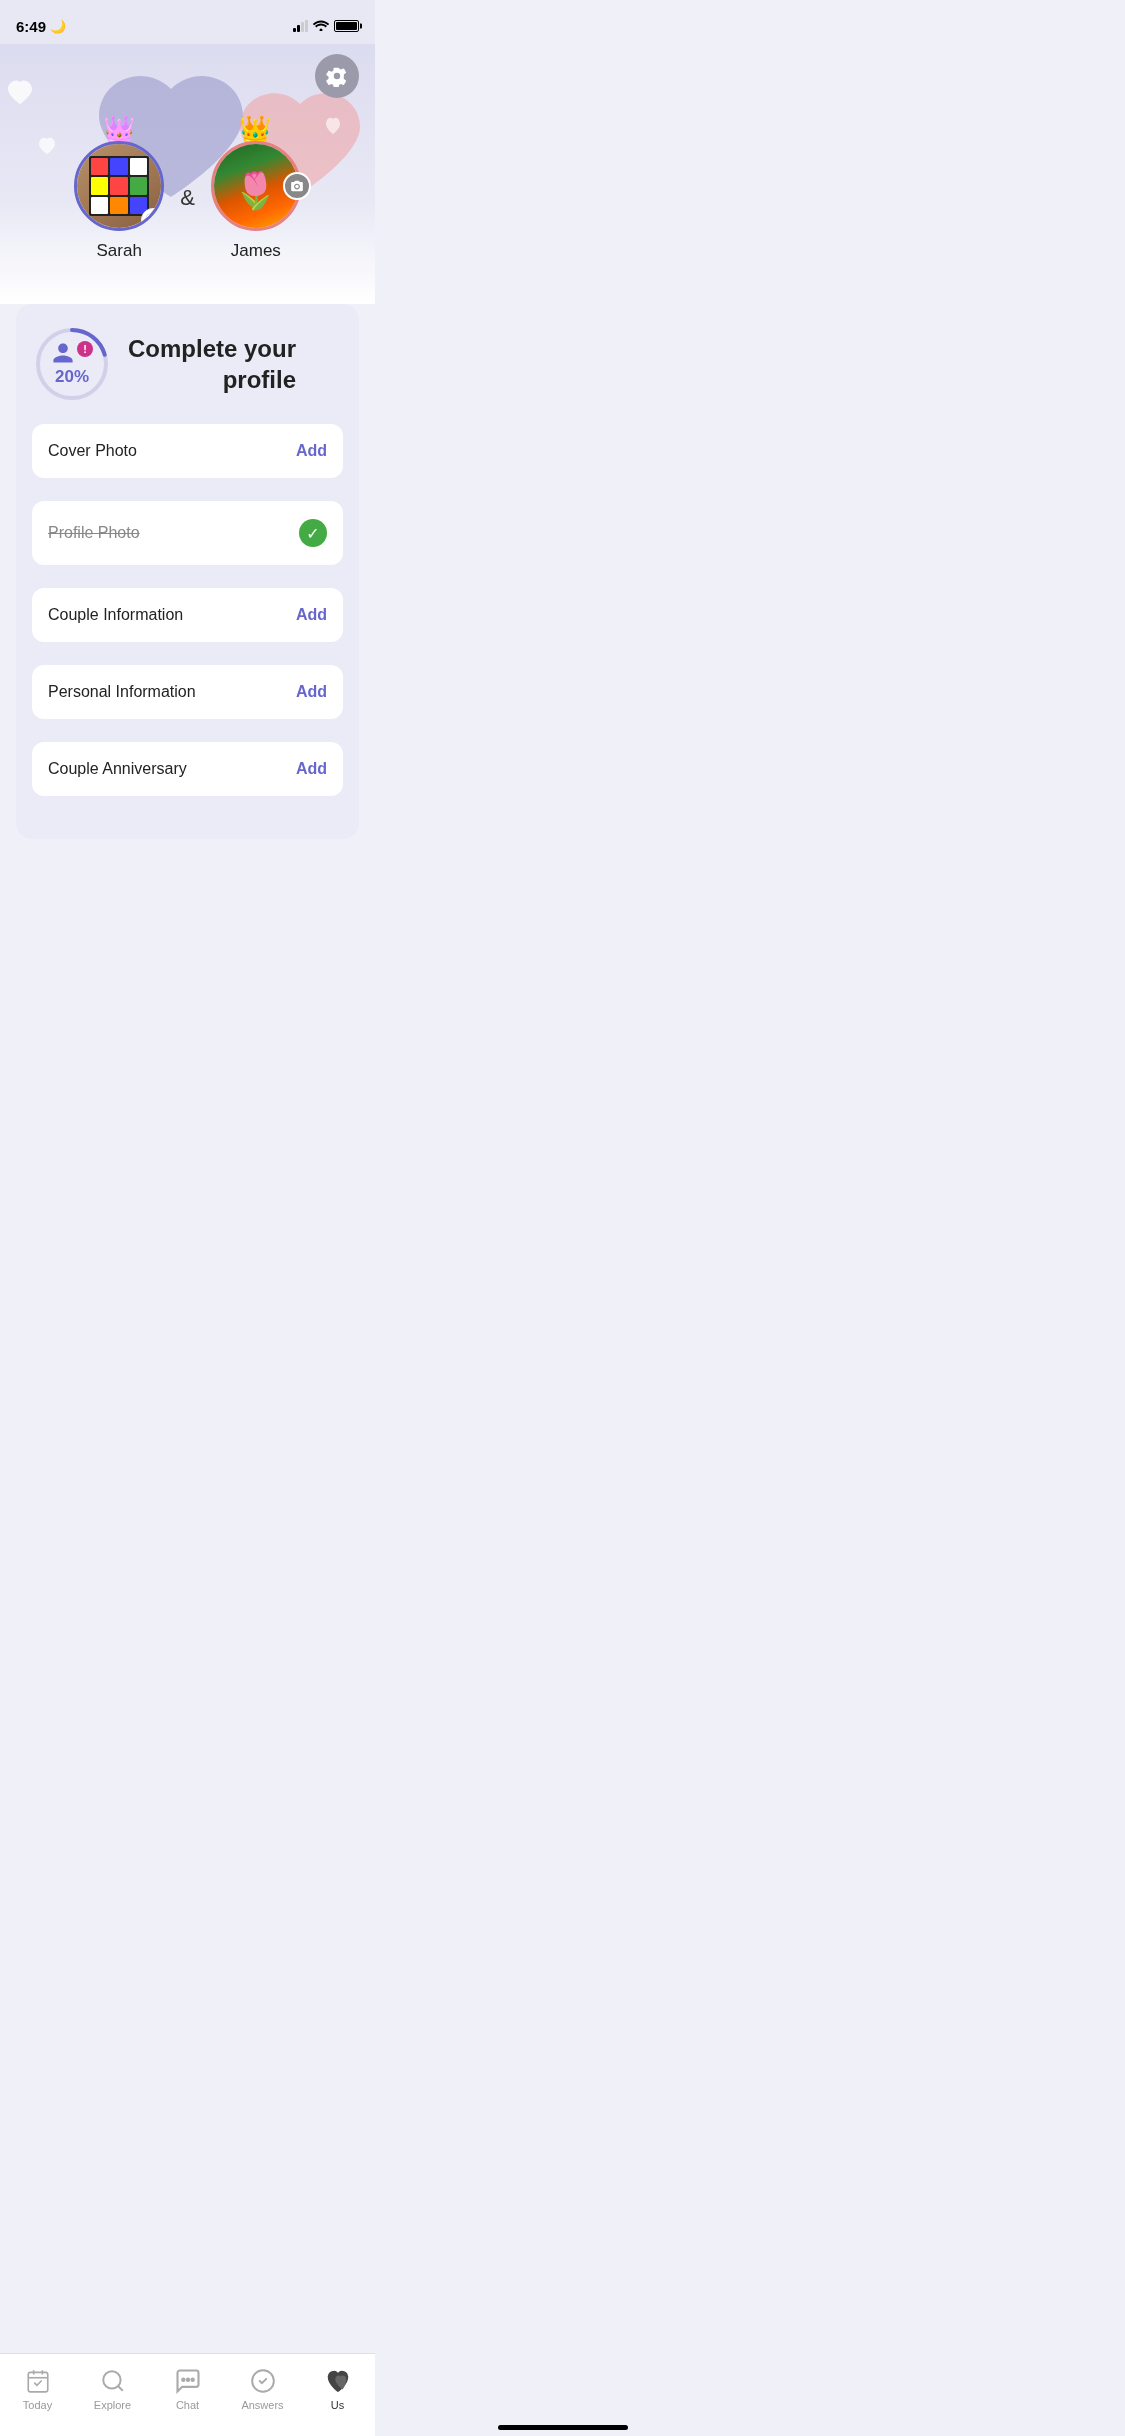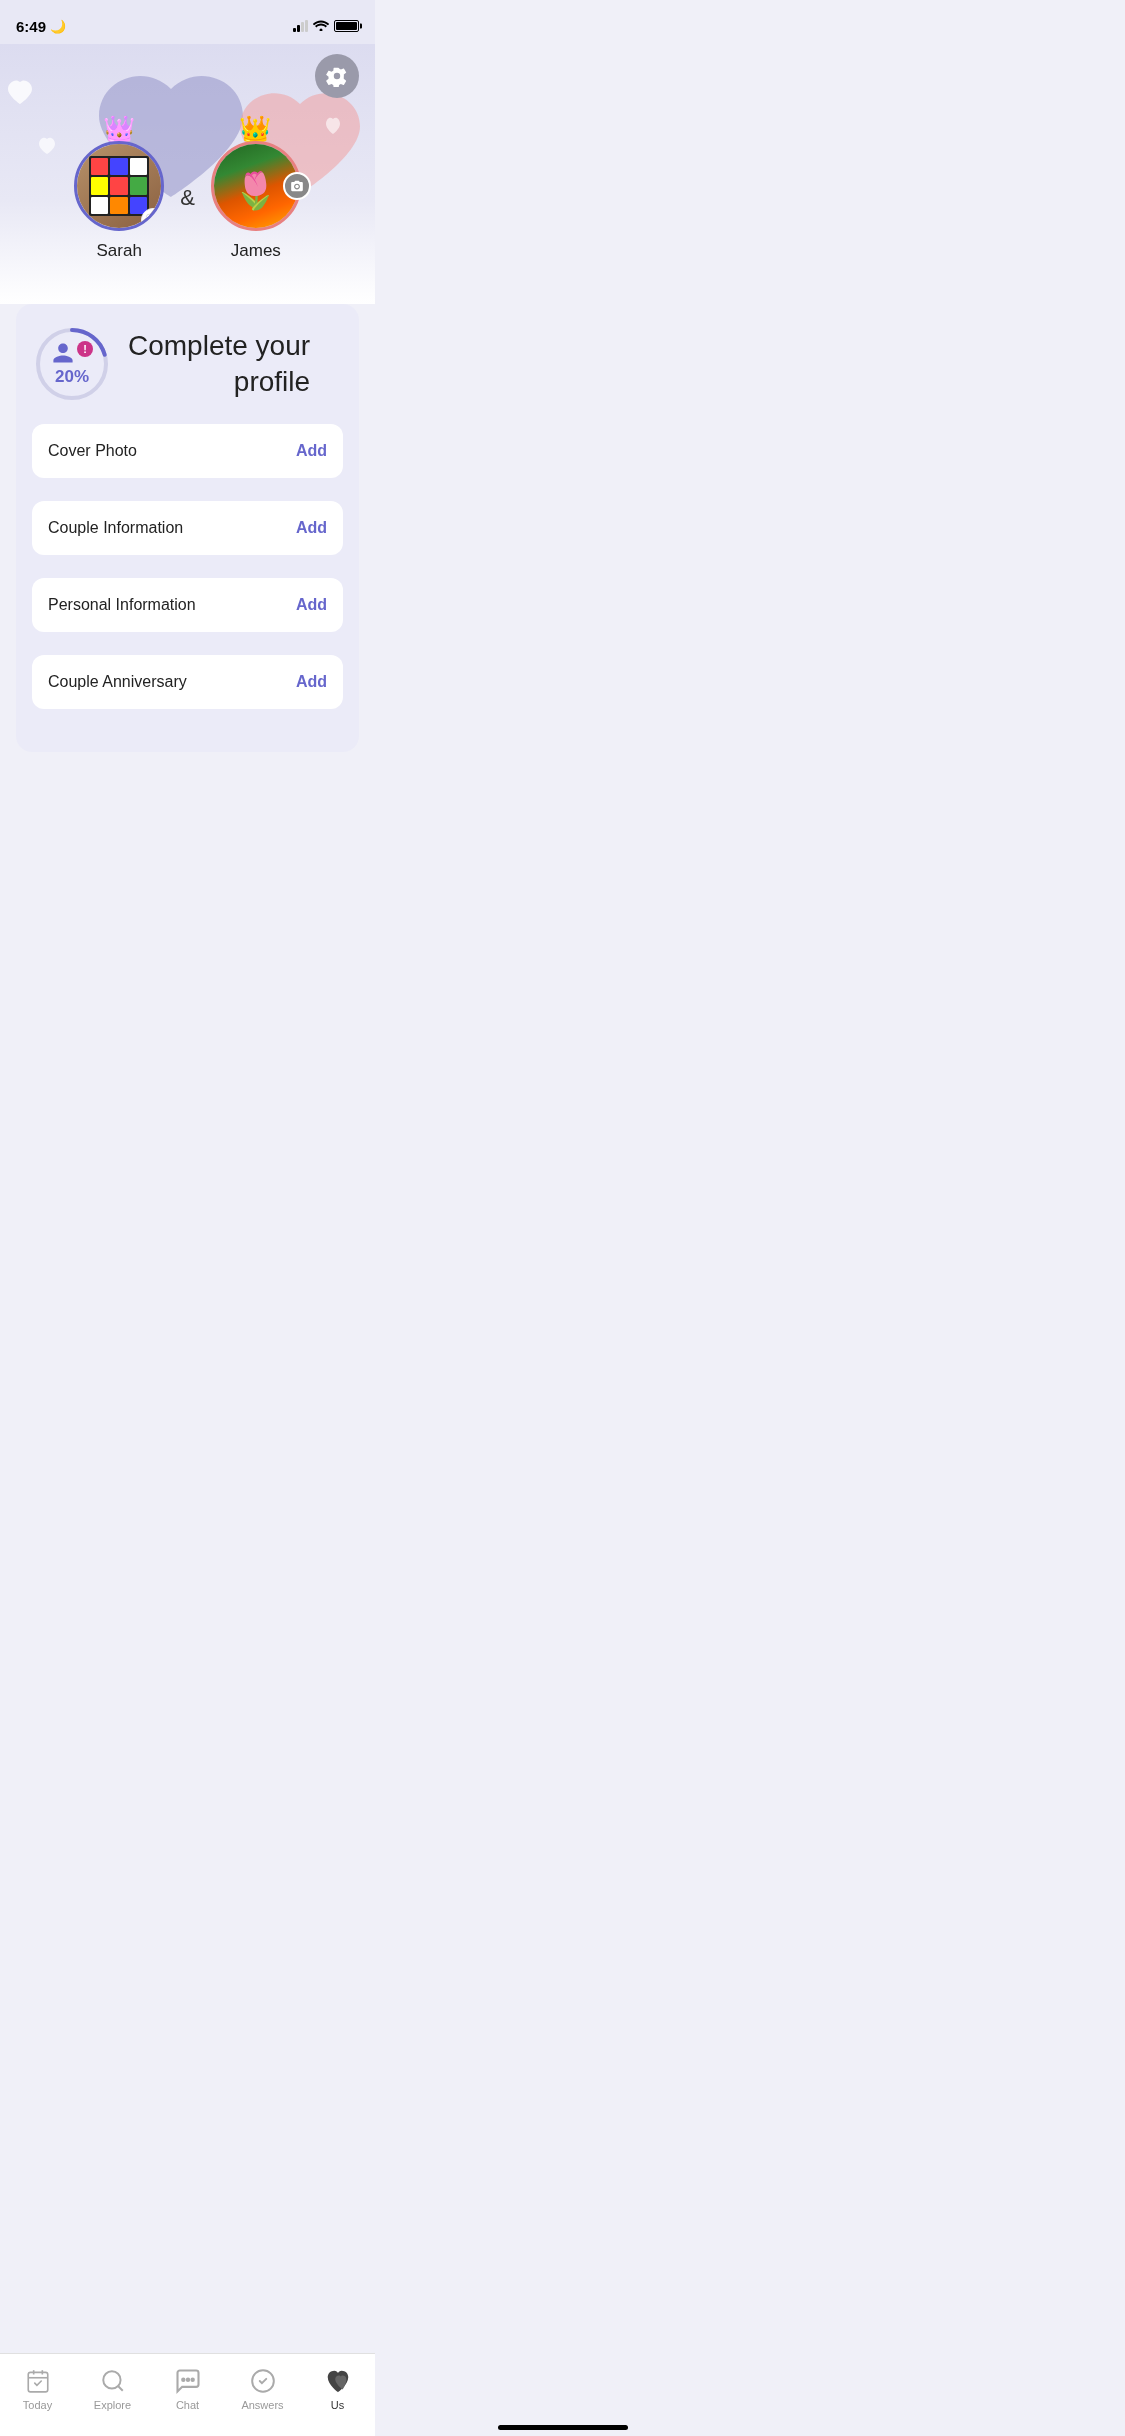--- a/index.html
+++ b/index.html
@@ -266,22 +266,22 @@
       margin-top: -8px;
     }
 
     .progress-percent {
       font-size: 17px;
       font-weight: 700;
       color: #6666cc;
     }
 
     .complete-text {
-      font-size: 28px;
-      font-weight: 400;
+      font-size: 24px;
+      font-weight: 700;
       color: #222;
       line-height: 1.3;
     }
 
     
     .profile-item {
       background: white;
       border-radius: 12px;
       padding: 18px 16px;
       margin-bottom: 23px;
@@ -498,20 +498,24 @@
         <div class="complete-text">Complete your</div>
         <div class="complete-text">profile</div>
       </div>
     </div>
 
     <div class="profile-item">
       <span class="item-label">Cover Photo</span>
       <span class="add-btn">Add</span>
     </div>
 
+    <div class="profile-item">
+      <span class="item-label strikethrough">Profile Photo</span>
+      <div class="check-icon">✓</div>
+    </div>
 
     <div class="profile-item">
       <span class="item-label">Couple Information</span>
       <span class="add-btn">Add</span>
     </div>
 
     <div class="profile-item">
       <span class="item-label">Personal Information</span>
       <span class="add-btn">Add</span>
     </div>

